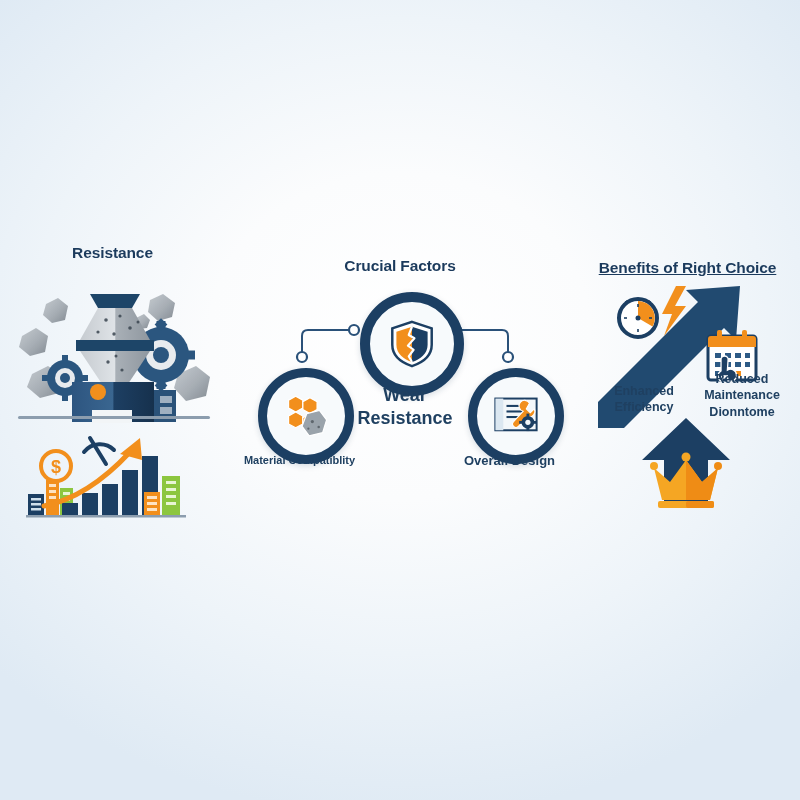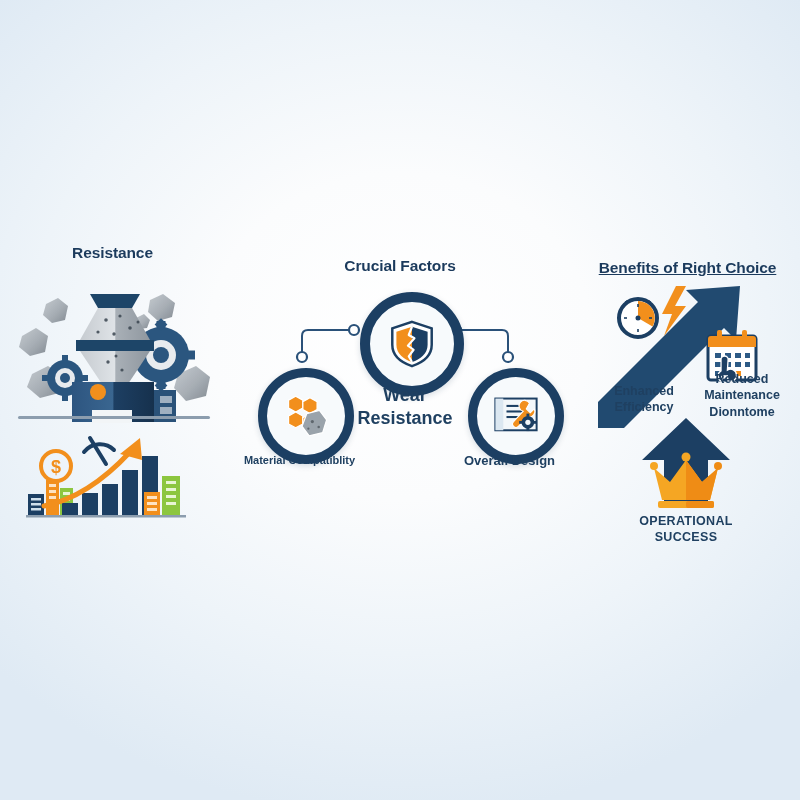--- a/index.html
+++ b/index.html
@@ -413,18 +413,14 @@
         <path d="M48,44 L48,84 L72,84 L80,52 L64,66 Z" fill="#ef8c15"></path>
         <rect x="20" y="85" width="56" height="7" rx="2" fill="#f5a623"></rect>
         <rect x="48" y="85" width="28" height="7" rx="2" fill="#ef8c15"></rect>
         <circle cx="48" cy="41" r="4.5" fill="#f5a623"></circle>
         <circle cx="16" cy="50" r="4" fill="#f5a623"></circle>
         <circle cx="80" cy="50" r="4" fill="#ef8c15"></circle>
       </g>
     </svg>
   </div>
 
-  <div class="cap" id="cap-success">
-    <div>OPERATIONAL</div>
-    <div>SUCCESS</div>
-  </div>
 
 </div>
 
 </body></html>

